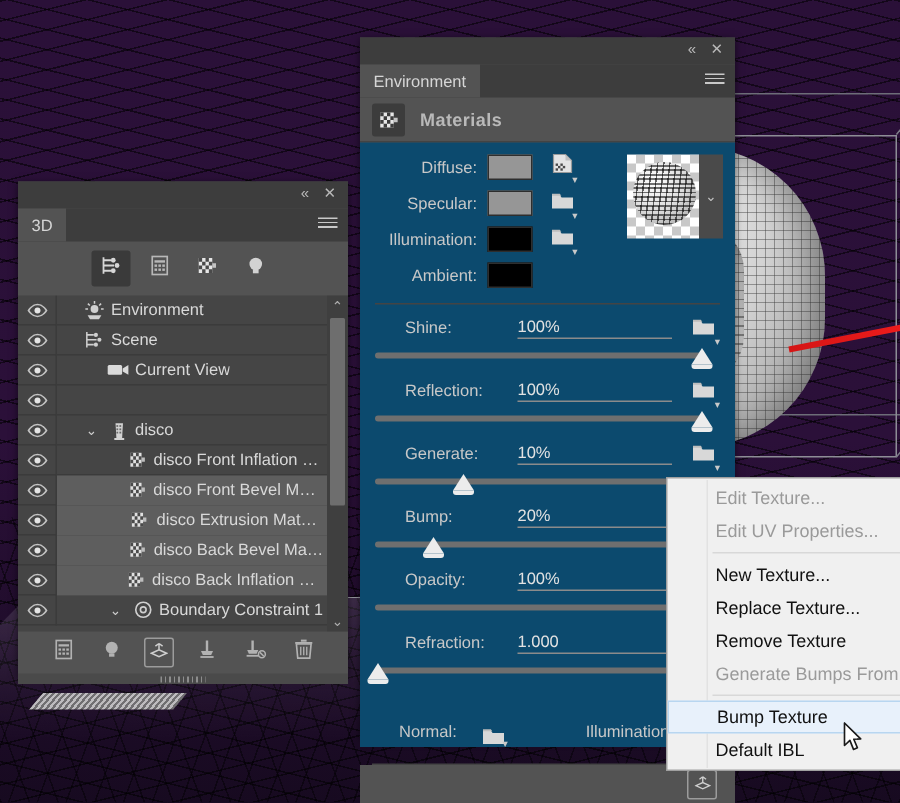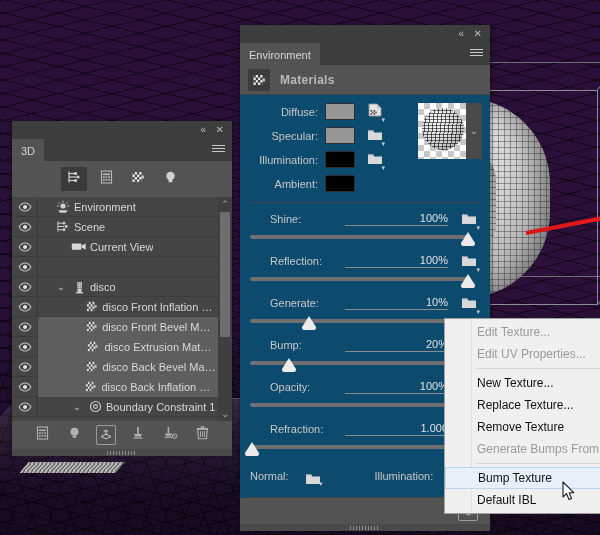--- a/index.html
+++ b/index.html
@@ -186,37 +186,37 @@
   #preview-caret {
     width: 16px; height: 56px; background: #4a4a4a; display: flex;
     align-items: center; justify-content: center; color: #c3c3c3; font-size: 9px; cursor: pointer;
   }
 
   #props-divider { height: 1px; background: #444; margin: 8px 10px 6px 10px; }
 
   .slider-group { padding: 0 10px 0 0; margin-bottom: 4px; }
   .slider-head { display: flex; align-items: center; height: 20px; padding-left: 20px; }
   .slider-name { width: 85px; text-align: left; padding-left: 10px; color: #c8c8c8; font-size: 11px; }
-  .slider-valwrap { flex: 1; display: flex; justify-content: flex-end; border-bottom: 1px solid #8b8b8b; margin-right: 10px; padding-bottom: 1px; }
+  .slider-valwrap { flex: 1; display: flex; border-bottom: 1px solid #8b8b8b; margin-right: 10px; padding-bottom: 1px; }
   .slider-val { color: #e2e2e2; font-size: 11px; }
   .slider-btn { width: 22px; height: 19px; display: flex; align-items: flex-end; justify-content: center; cursor: pointer; position: relative; }
   .slider-btn.pressed { background: #3c3c3c; border-radius: 2px; }
   .slider-track-wrap { position: relative; height: 16px; margin: 2px 12px 0 10px; }
   .slider-track { position: absolute; left: 0; right: 0; top: 4px; height: 4px; background: #6f6f6f; border-radius: 2px; }
   .slider-knob {
     position: absolute; top: 1px; width: 0; height: 0; cursor: pointer;
     border-left: 7px solid transparent; border-right: 7px solid transparent;
     border-bottom: 11px solid #ececec;
   }
   .slider-knob::after {
     content: ""; position: absolute; left: -7px; top: 11px; width: 14px; height: 3px;
     background: #ececec; border-radius: 0 0 2px 2px;
   }
 
-  #normal-row { display: flex; align-items: center; height: 26px; padding-left: 10px; margin-top: 6px; }
+  #normal-row { display: flex; align-items: center; height: 26px; padding-left: 26px; margin-top: 18px; }
   #normal-label, #env-label { color: #c8c8c8; font-size: 11px; }
   #env-label { margin-left: 52px; }
 
   #props-bottom-divider { height: 1px; background: #444; margin: 8px 8px 0 8px; }
   #props-footer { height: 26px; background: #535353; display: flex; align-items: center; justify-content: flex-end; padding-right: 12px; }
   #props-grip { height: 7px; background: #4a4a4a; display: flex; align-items: center; justify-content: center; }
 
   
   #ctx-menu {
     position: absolute; left: 444px; top: 318px; width: 175px;

